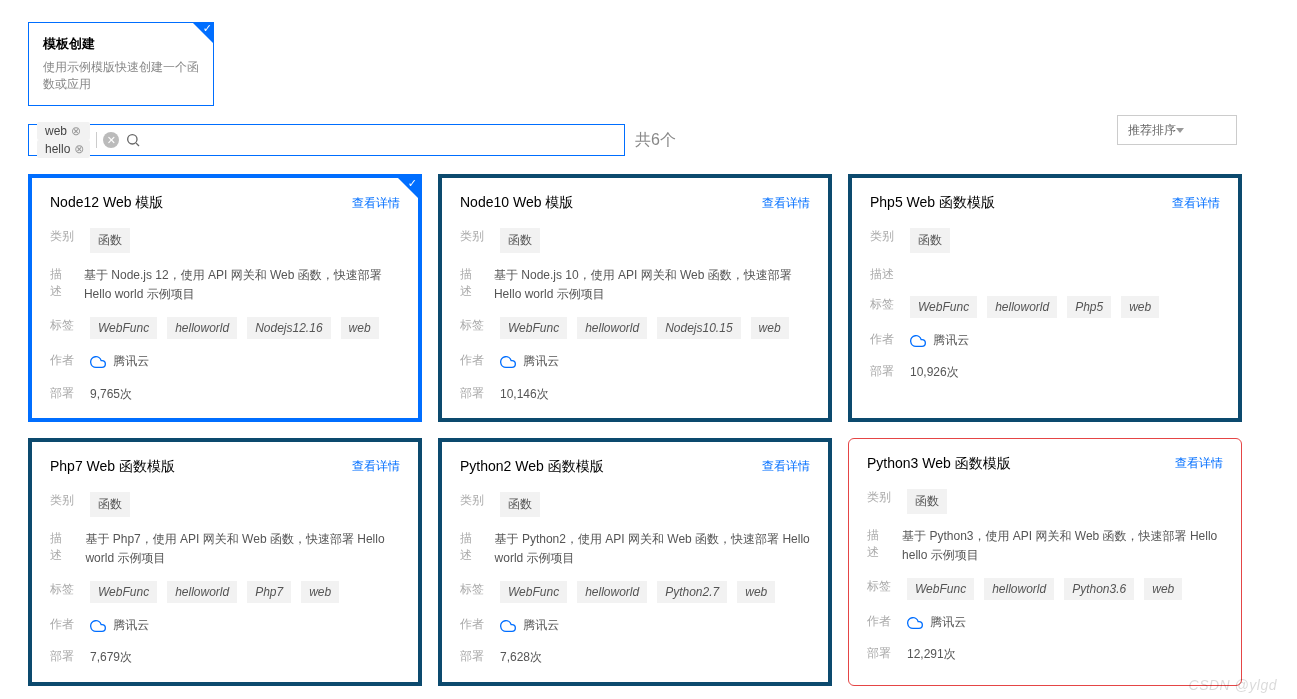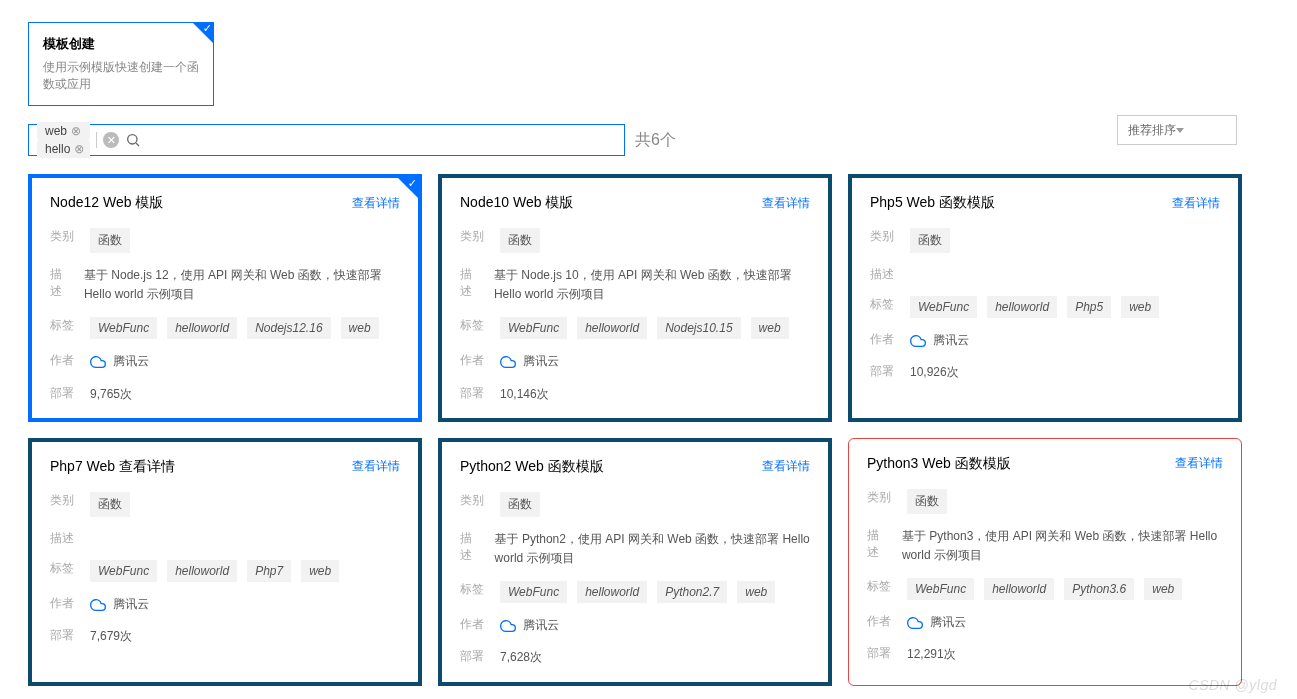--- a/index.html
+++ b/index.html
@@ -168,29 +168,30 @@
               <path d="M18 10h-1.26A8 8 0 1 0 9 20h9a5 5 0 0 0 0-10z"></path>
             </svg> 腾讯云</span>
         </div>
         <div class="row" style="margin-bottom:0">
           <span class="row-label">部署</span>
           <span class="row-val">10,926次</span>
         </div>
       </div>
       <div class="card">
         <div class="card-head">
-          <span class="card-title">Php7 Web 查看详情</span>
-          <span class="detail-link">查看详情</span>
-        </div>
-        <div class="row">
-          <span class="row-label">类别</span>
-          <span class="badge">函数</span>
-        </div>
-        <div class="row">
-          <span class="row-label">描述</span>
+          <span class="card-title">Php7 Web 函数模版</span>
+          <span class="detail-link">查看详情</span>
+        </div>
+        <div class="row">
+          <span class="row-label">类别</span>
+          <span class="badge">函数</span>
+        </div>
+        <div class="row">
+          <span class="row-label">描述</span>
+          <span class="row-val">基于 Php7，使用 API 网关和 Web 函数，快速部署 Hello world 示例项目</span>
         </div>
         <div class="row">
           <span class="row-label">标签</span>
           <span class="tag-row">
             <span class="badge">WebFunc</span>
             <span class="badge">helloworld</span>
             <span class="badge">Php7</span>
             <span class="badge">web</span>
           </span>
         </div>
@@ -242,21 +243,21 @@
         <div class="card-head">
           <span class="card-title">Python3 Web 函数模版</span>
           <span class="detail-link">查看详情</span>
         </div>
         <div class="row">
           <span class="row-label">类别</span>
           <span class="badge">函数</span>
         </div>
         <div class="row">
           <span class="row-label">描述</span>
-          <span class="row-val">基于 Python3，使用 API 网关和 Web 函数，快速部署 Hello world 示例项目</span>
+          <span class="row-val">基于 Python3，使用 API 网关和 Web 函数，快速部署 Hello hello 示例项目</span>
         </div>
         <div class="row">
           <span class="row-label">标签</span>
           <span class="tag-row">
             <span class="badge">WebFunc</span>
             <span class="badge">helloworld</span>
             <span class="badge">Python3.6</span>
             <span class="badge">web</span>
           </span>
         </div>

